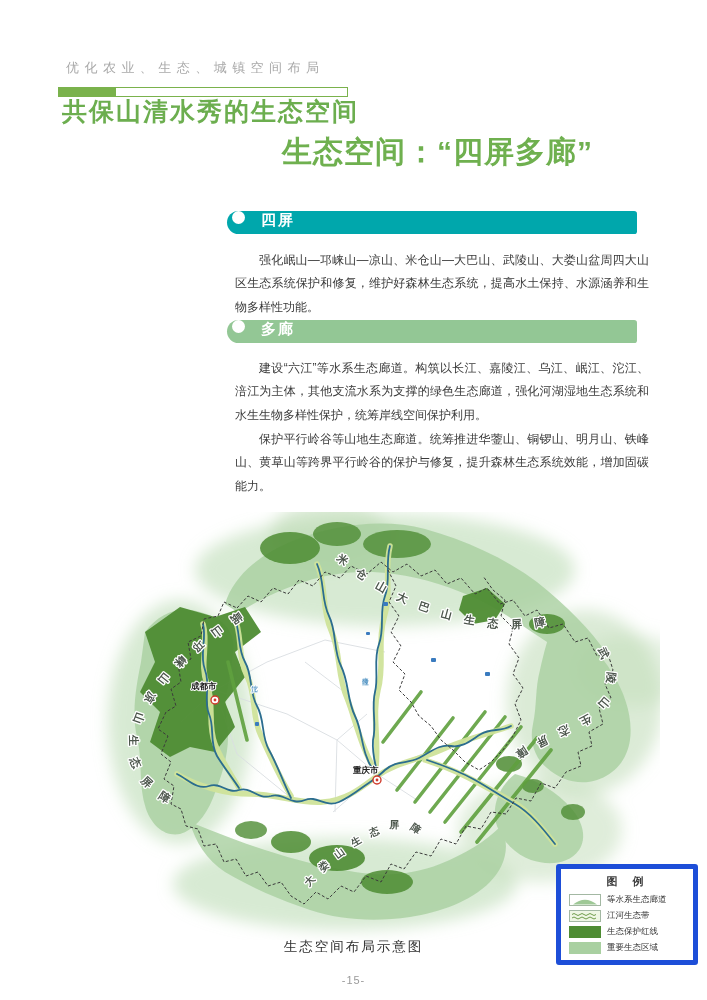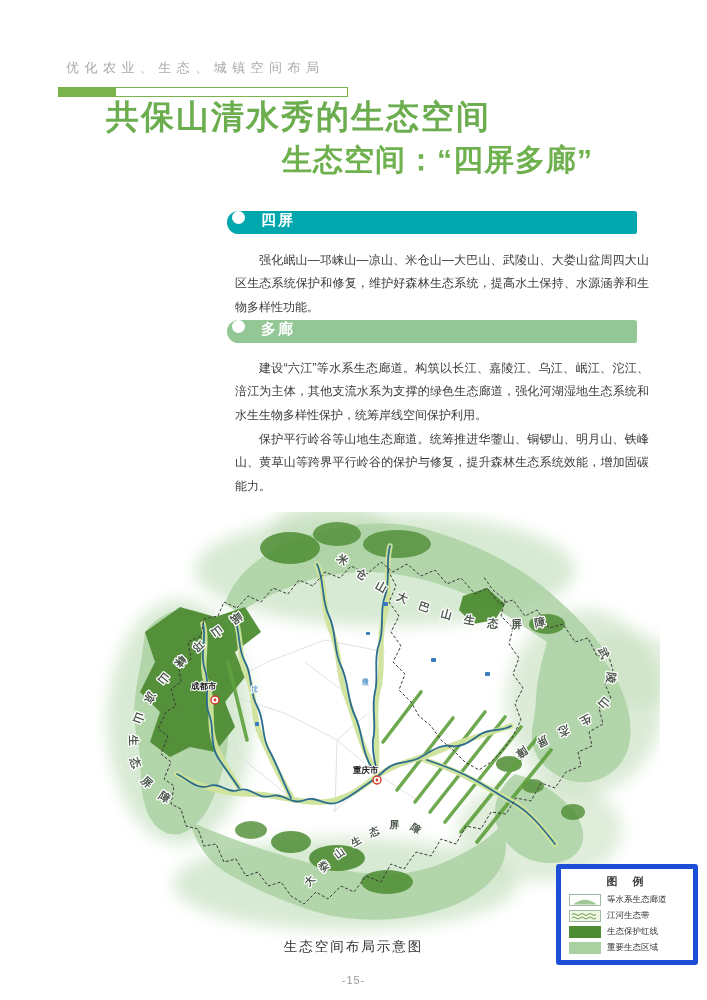--- a/index.html
+++ b/index.html
@@ -5,23 +5,23 @@
   html,body{margin:0;padding:0;background:#e8e8e8;}
   .page{position:relative;width:707px;height:1000px;margin:0 auto;background:#ffffff;
         font-family:"Liberation Sans",sans-serif;overflow:hidden;}
 
   
   .eyebrow{position:absolute;left:66px;top:59px;font-size:13px;color:#a9a9a9;
            letter-spacing:.42em;white-space:nowrap;}
   .progress{position:absolute;left:58px;top:87px;width:290px;height:10px;
             border:1px solid #7ab24c;background:#ffffff;box-sizing:border-box;}
   .progress-fill{position:absolute;left:-1px;top:-1px;width:58px;height:10px;background:#7ab24c;}
-  .chapter-title{position:absolute;left:62px;top:95px;font-size:33px;font-weight:600;
-                 color:#6cae4f;letter-spacing:2px;white-space:nowrap;margin-left:44px;}
-  .hero-title{position:absolute;left:282px;top:140px;font-size:30px;font-weight:700;
+  .chapter-title{position:absolute;left:62px;top:95px;font-size:25px;font-weight:600;
+                 color:#6cae4f;letter-spacing:2px;white-space:nowrap;}
+  .hero-title{position:absolute;left:282px;top:132px;font-size:30px;font-weight:700;
               color:#6fb04f;letter-spacing:1px;white-space:nowrap;}
 
   
   .banner{position:absolute;left:227px;width:410px;height:23px;border-radius:12px 3px 3px 12px;
           display:flex;align-items:flex-start;}
   .banner.siping{top:211px;background:#00a7ac;}
   .banner.duolang{top:320px;background:#93c795;}
   .banner-bullet{width:13px;height:13px;border-radius:50%;background:#ffffff;margin-left:5px;flex:0 0 auto;}
   .banner-label{color:#ffffff;font-size:15px;font-weight:700;letter-spacing:2px;margin-left:16px;}
 

